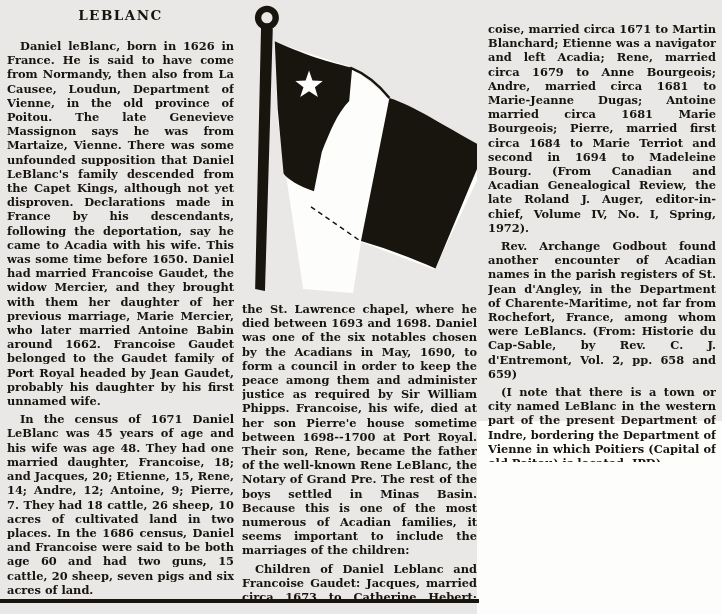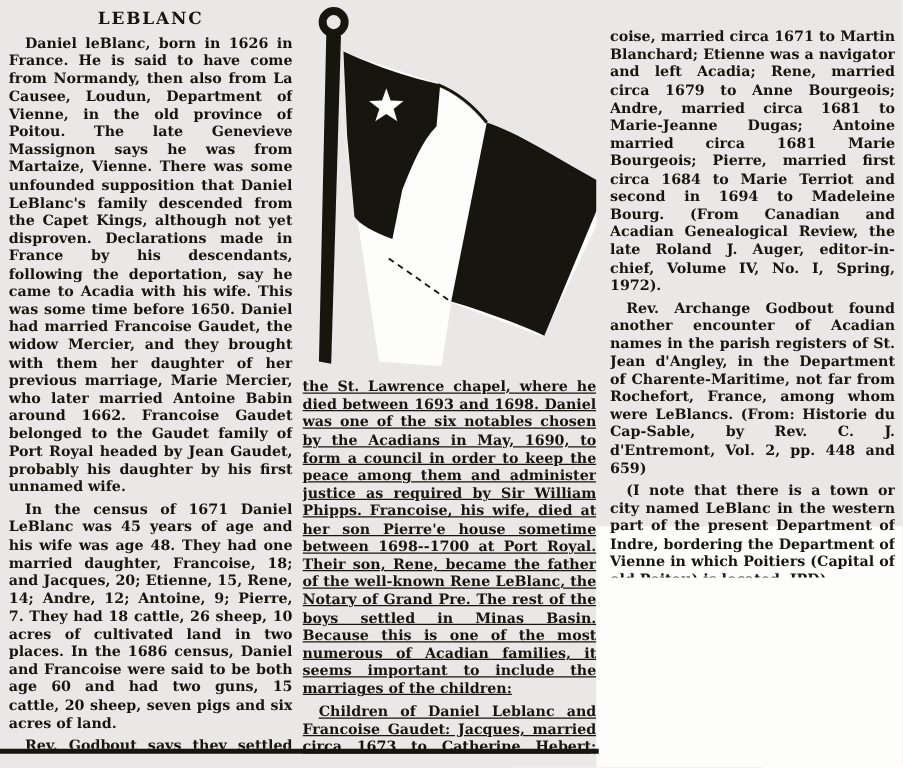--- a/index.html
+++ b/index.html
@@ -22,29 +22,29 @@
     color: #18140e;
     font-weight: 700;
     font-size: 11.4px;
     line-height: 14.2px;
     text-align: justify;
     overflow: hidden;
   }
   .col p { margin: 0 0 4px 0; }
   .col p.indent { text-indent: 13px; }
   .col-left   { left: 7px;   top: 7px;  width: 227px; height: 592px; }
-  .col-middle { left: 242px; top: 3px;  width: 235px; height: 600px; text-decoration: underline; }
+  .col-middle { left: 242px; top: 3px;  width: 235px; height: 600px; }
   .col-right  { left: 488px; top: 22px;  width: 228px; height: 440px; }
   .title {
     font-size: 13.5px;
     line-height: 16px;
     font-weight: 700;
     text-align: center;
     letter-spacing: 1.5px;
-    margin: 0 0 4px 0;
+    margin: 0 0 16px 0;
   }
   .flag { display: block; margin: 0 auto 7px auto; }
   .bottom-rule {
     position: absolute;
     left: 0; top: 599px;
     width: 479px; height: 4px;
     background: #18140e;
   }
 </style>
 </head>
@@ -79,19 +79,19 @@
       <polygon points="19,25 31,26 23,294 13,292" fill="#18140e"></polygon>
 
       <circle cx="25" cy="15" r="9" fill="none" stroke="#18140e" stroke-width="6.5"></circle>
     </svg>
     <p>the St. Lawrence chapel, where he died between 1693 and 1698. Daniel was one of the six notables chosen by the Acadians in May, 1690, to form a council in order to keep the peace among them and administer justice as required by Sir William Phipps. Francoise, his wife, died at her son Pierre'e house sometime between 1698--1700 at Port Royal. Their son, Rene, became the father of the well-known Rene LeBlanc, the Notary of Grand Pre. The rest of the boys settled in Minas Basin. Because this is one of the most numerous of Acadian families, it seems important to include the marriages of the children:</p>
     <p class="indent">Children of Daniel Leblanc and Francoise Gaudet: Jacques, married circa 1673 to Catherine Hebert; Fran-</p>
   </div>
 
   <div class="col col-right">
     <p>coise, married circa 1671 to Martin Blanchard; Etienne was a navigator and left Acadia; Rene, married circa 1679 to Anne Bourgeois; Andre, married circa 1681 to Marie-Jeanne Dugas; Antoine married circa 1681 Marie Bourgeois; Pierre, married first circa 1684 to Marie Terriot and second in 1694 to Madeleine Bourg. (From Canadian and Acadian Genealogical Review, the late Roland J. Auger, editor-in-chief, Volume IV, No. I, Spring, 1972).</p>
-    <p class="indent">Rev. Archange Godbout found another encounter of Acadian names in the parish registers of St. Jean d'Angley, in the Department of Charente-Maritime, not far from Rochefort, France, among whom were LeBlancs. (From: Historie du Cap-Sable, by Rev. C. J. d'Entremont, Vol. 2, pp. 448 and 659)</p>
+    <p class="indent">Rev. Archange Godbout found another encounter of Acadian names in the parish registers of St. Jean d'Angley, in the Department of Charente-Maritime, not far from Rochefort, France, among whom were LeBlancs. (From: Historie du Cap-Sable, by Rev. C. J. d'Entremont, Vol. 2, pp. 658 and 659)</p>
     <p class="indent">(I note that there is a town or city named LeBlanc in the western part of the present Department of Indre, bordering the Department of Vienne in which Poitiers (Capital of old Poitou) is located. JPD).</p>
   </div>
 
   <div class="bottom-rule"></div>
 
 </div>
 
 </body></html>

